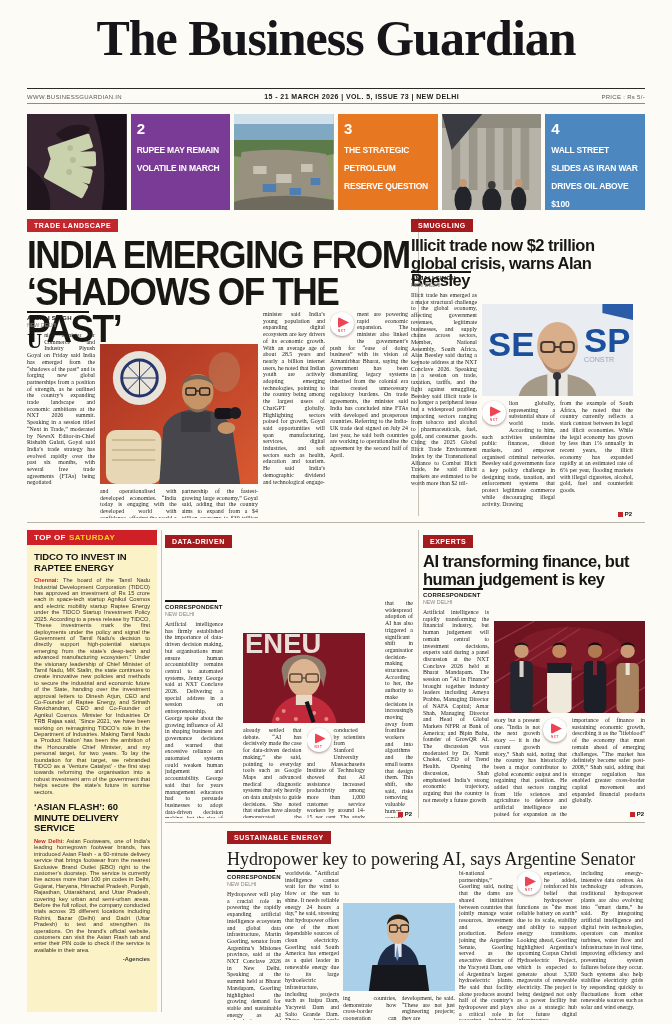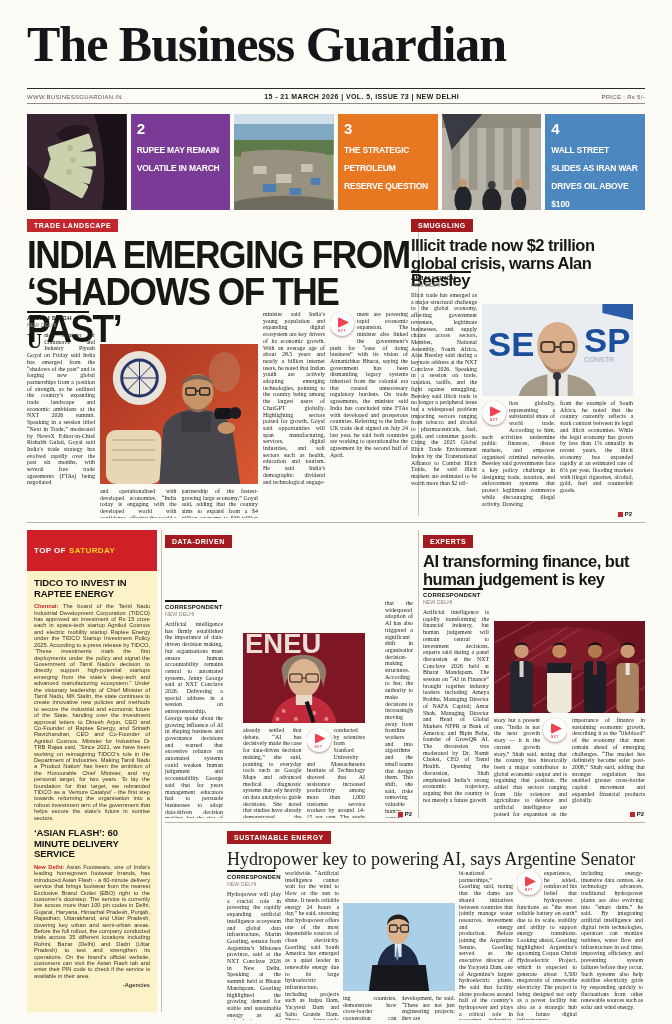--- a/index.html
+++ b/index.html
@@ -1,18 +1,18 @@
 <!DOCTYPE html>
 <html><head>
 <meta charset="utf-8">
 <style>
   html,body{margin:0;padding:0;background:#d8d5ce;}
   .sheet{position:relative;width:672px;height:1024px;margin:0 auto;background:#fcfbf6;overflow:hidden;font-family:"Liberation Serif",serif;color:#1c1c1c;}
   
-  .masthead{position:absolute;top:14px;left:27px;right:27px;}
+  .masthead{position:absolute;top:8px;left:27px;right:27px;text-align:center;}
   .masthead h1{margin:0;font:700 50px/60px "Liberation Serif",serif;color:#16161a;letter-spacing:-1px;}
   .dateline{position:absolute;top:88px;left:27px;right:27px;border-top:1.6px solid #2a2a2a;border-bottom:1px solid #8f8b82;display:flex;align-items:center;justify-content:space-between;padding:4px 0 3px;}
   .dl-side{font:400 6px "Liberation Sans",sans-serif;color:#5c584f;letter-spacing:.3px;}
   .dl-mid{font:700 7px "Liberation Sans",sans-serif;color:#23211d;letter-spacing:.4px;}
   
   .strip{position:absolute;top:114px;left:27px;right:27px;height:96px;display:grid;grid-template-columns:repeat(6,1fr);gap:4px;}
   .tz{position:relative;color:#fff;padding:6px 6px;overflow:hidden;}
   .tz .num{display:block;font:800 15px "Liberation Sans",sans-serif;margin-bottom:2px;}
   .tz .tt{font:800 8.5px/1.18 "Liberation Sans",sans-serif;letter-spacing:-.2px;}
   .ph{overflow:hidden;}
@@ -41,21 +41,21 @@
   .main-body{position:absolute;left:0;right:0;top:97px;bottom:0;display:grid;grid-template-columns:68px 158px 62px 78px;gap:5px;}
   .photoblock{display:flex;flex-direction:column;min-height:0;}
   .photoblock .ph{flex:0 0 auto;margin-top:33px;}
   .minicols{flex:1 1 auto;display:grid;grid-template-columns:1fr 1fr;gap:5px;margin-top:4px;min-height:0;}
   
   .art-smug{position:absolute;top:214px;left:411px;width:222px;height:304px;}
   .hl-smug{margin:5px 0 0;font-size:16.5px;line-height:17.5px;letter-spacing:-.5px;}
   .smug-body{position:absolute;left:0;right:0;top:57px;bottom:0;display:grid;grid-template-columns:66px 151px;gap:5px;}
   
   .sidebar{position:absolute;top:530px;left:27px;width:130px;height:482px;display:flex;flex-direction:column;}
-  .sb-head{display:flex;gap:3px;color:#fff;font:800 8px "Liberation Sans",sans-serif;letter-spacing:.4px;padding:16px 7px;}
+  .sb-head{display:flex;gap:3px;color:#fff;font:800 8px "Liberation Sans",sans-serif;letter-spacing:.4px;padding:3px 7px;}
   .sb-box{flex:1;padding:7px 7px 13px;overflow:hidden;}
   .sb-hl{margin:0 0 4px;font:800 9.5px/1.12 "Liberation Sans",sans-serif;color:#141414;letter-spacing:-.1px;}
   .sb-p{margin:0 0 7px;font:400 5.7px/6.4px "Liberation Sans",sans-serif;color:#33312c;text-align:justify;}
   .sb-loc{color:#c1272d;font-weight:700;}
   .sb-credit{text-align:right;font:700 5.7px "Liberation Sans",sans-serif;color:#44423c;margin-top:-4px;}
   .art-george{position:absolute;top:530px;left:165px;width:248px;height:288px;}
   .hl-george{margin:6px 0 0;font-size:19px;line-height:20.5px;letter-spacing:-.2px;}
   .george-body{position:absolute;left:0;right:0;top:70px;bottom:0;display:grid;grid-template-columns:58px 122px 1fr;gap:20px;}
   .art-experts{position:absolute;top:530px;left:423px;width:222px;height:288px;}
   .hl-exp{margin:5px 0 0;font-size:16.5px;line-height:17.5px;letter-spacing:-.5px;}

